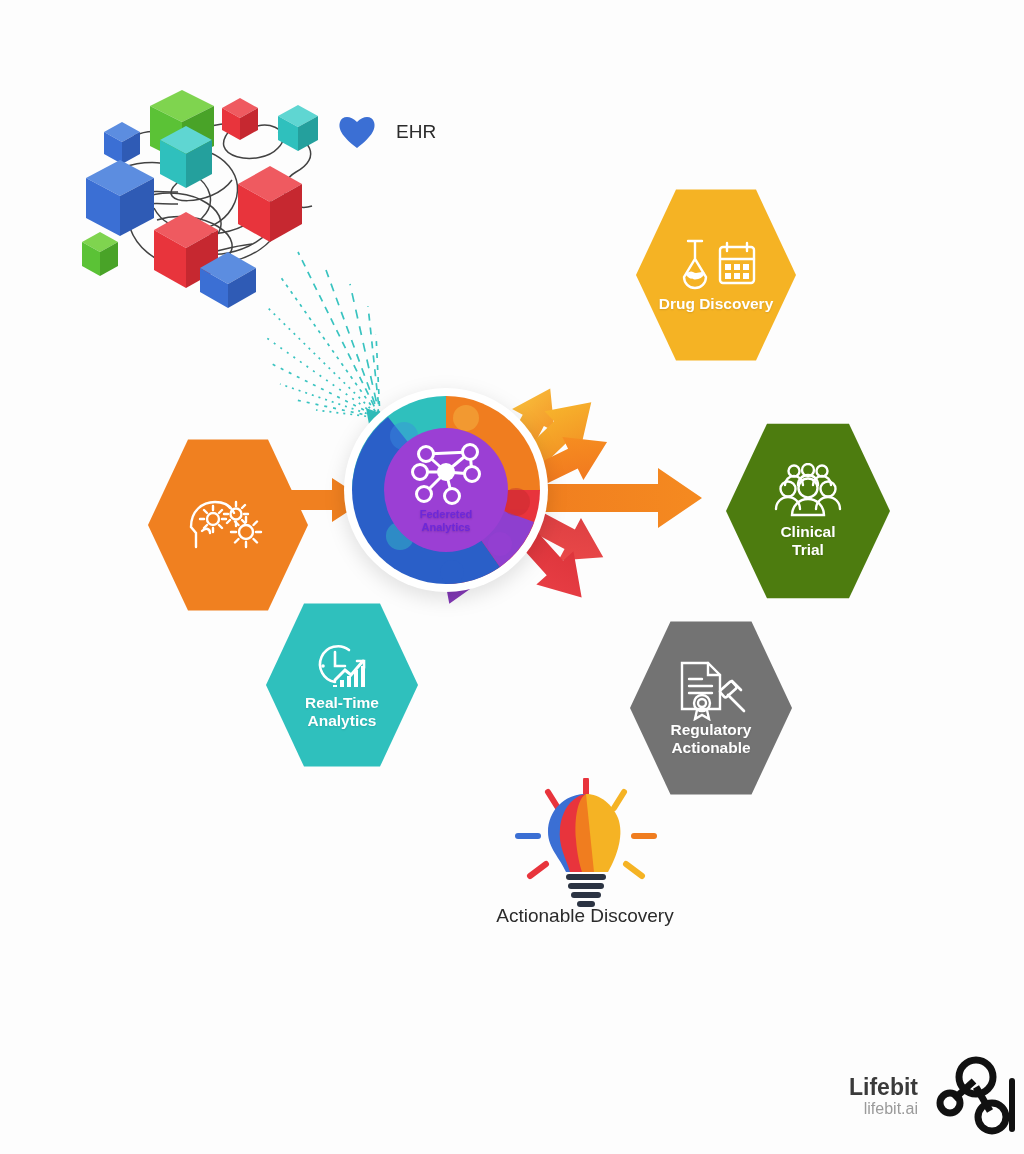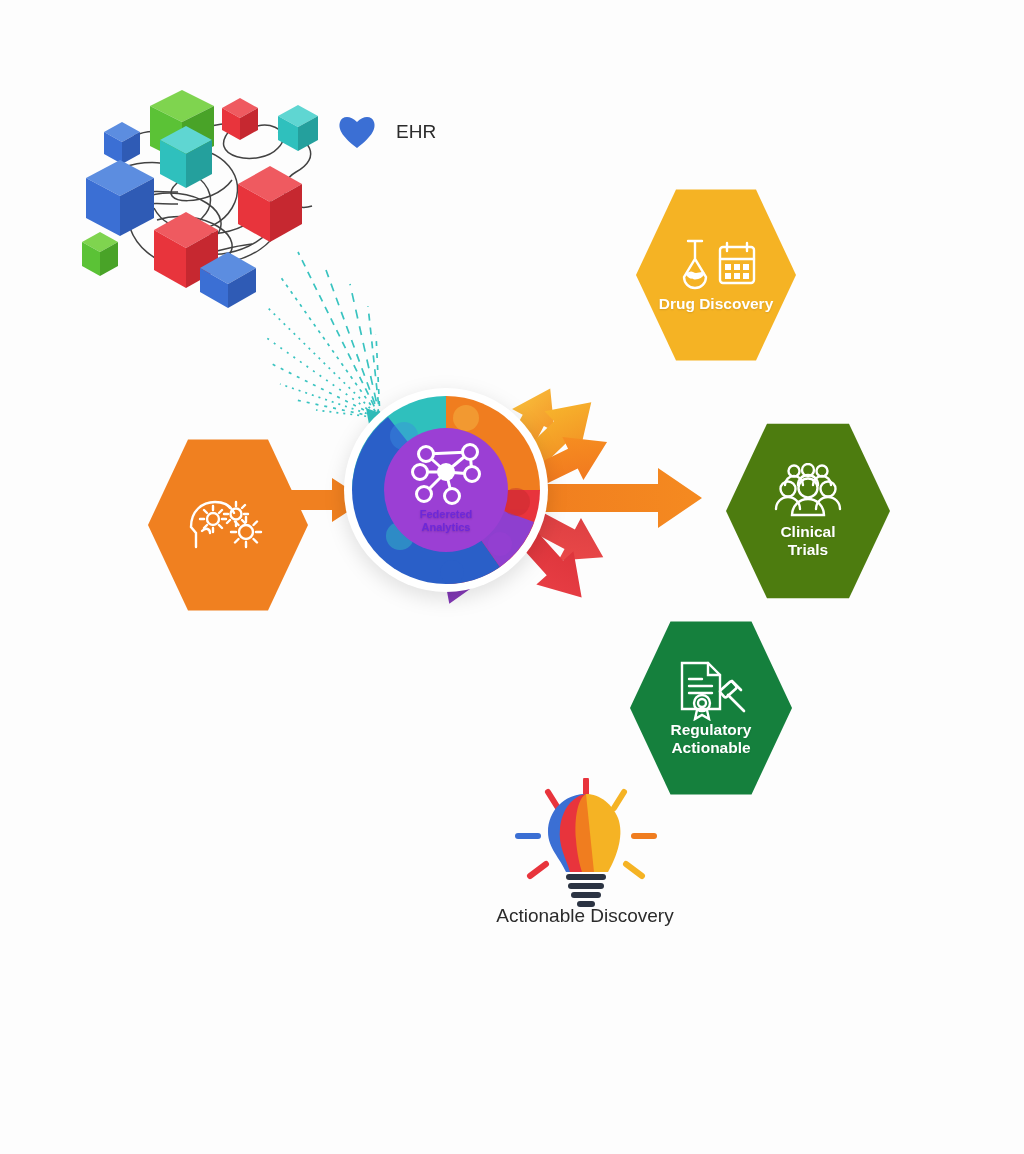--- a/index.html
+++ b/index.html
@@ -32,21 +32,21 @@
                   text-shadow: 0 1px 2px rgba(0,0,0,.12); }
 
   #hex-ai    { left: 148px; top: 436px; width: 160px; height: 178px; background:#f08020; }
   #hex-ai .hex-lbl { font-size: 15.5px; }
   #hex-rt    { left: 266px; top: 600px; width: 152px; height: 170px; background:#2fc0bd; }
   #hex-rt .hex-lbl { font-size: 15.5px; }
   #hex-drug  { left: 636px; top: 186px; width: 160px; height: 178px; background:#f5b324; }
   #hex-drug .hex-lbl { font-size: 15.5px; }
   #hex-ct    { left: 726px; top: 420px; width: 164px; height: 182px; background:#4d7c0f; }
   #hex-ct .hex-lbl { font-size: 15.5px; }
-  #hex-reg   { left: 630px; top: 618px; width: 162px; height: 180px; background:#15803d; }
+  #hex-reg   { left: 630px; top: 618px; width: 162px; height: 180px; background:#737373; }
   #hex-reg .hex-lbl { font-size: 15.5px; }
 
   
   #hub { left: 348px; top: 392px; width: 196px; height: 196px; }
   #hub-shadow { left: 342px; top: 392px; width: 208px; height: 208px;
                 border-radius: 50%; background: rgba(0,0,0,.10);
                 filter: blur(9px); }
   #hub-white { left: 344px; top: 388px; width: 204px; height: 204px;
                border-radius: 50%; background: #fff; }
   .hub-label { position: absolute; left: 0; right: 0; top: 116px;
@@ -256,20 +256,42 @@
         <circle cx="25" cy="22" r="6"></circle>
         <path d="M25 13 v-4 M25 31 v4 M34 22 h4 M12 22 h4 M31 16 l3-3 M19 28 l-3 3 M31 28 l3 3 M19 16 l-3-3"></path>
         <circle cx="48" cy="17" r="5.5"></circle>
         <path d="M48 9 v-4 M48 25 v4 M56 17 h4 M36 17 h4 M54 11 l3-3 M42 23 l-3 3 M54 23 l3 3 M42 11 l-3-3"></path>
         <circle cx="58" cy="35" r="7"></circle>
         <path d="M58 25 v-5 M58 45 v5 M68 35 h5 M43 35 h5 M65.5 28 l3.5-3.5 M50.5 42 l-3.5 3.5 M65.5 42 l3.5 3.5 M50.5 28 l-3.5-3.5"></path>
       </svg>
     </span>
   </div>
 
+  <div class="hex" id="hex-rt">
+    <span class="hex-ico">
+      <svg width="66" height="54" viewBox="0 0 66 54" fill="none" stroke="#fff" stroke-width="2.6" stroke-linecap="round">
+        <path d="M40 10 A 18 18 0 1 0 26 42"></path>
+        <path d="M26 12 v14 h10"></path>
+        <circle cx="14" cy="26" r="1.8" fill="#fff" stroke="none"></circle>
+        <path d="M26 40 L36 30 L42 35 L54 21" stroke-width="3"></path>
+        <path d="M48 21 h7 v7"></path>
+        <g stroke-width="4" stroke-linecap="butt">
+          <line x1="26" y1="47" x2="26" y2="45"></line>
+          <line x1="33" y1="47" x2="33" y2="40"></line>
+          <line x1="40" y1="47" x2="40" y2="36"></line>
+          <line x1="47" y1="47" x2="47" y2="30"></line>
+          <line x1="54" y1="47" x2="54" y2="26"></line>
+        </g>
+      </svg>
+    </span>
+    <span class="hex-lbl">
+      <span>Real-Time</span><br>
+      <span>Analytics</span>
+    </span>
+  </div>
 
   <div class="hex" id="hex-drug">
     <span class="hex-ico">
       <svg width="84" height="58" viewBox="0 0 84 58" fill="none" stroke="#fff" stroke-width="2.4" stroke-linecap="round">
         <path d="M14 4 h14 M21 4 v18 L10 40 a11 11 0 0 0 22 0 L21 22"></path>
         <path d="M11 36 a11 11 0 0 0 20 0 C 27 33, 23 38, 19 35 C 16 33, 13 37, 11 36 Z" fill="#fff" stroke="none"></path>
         <circle cx="18" cy="43" r="1.6" fill="#f5b324" stroke="none"></circle>
         <circle cx="25" cy="46" r="1.3" fill="#f5b324" stroke="none"></circle>
         <rect x="46" y="10" width="34" height="36" rx="3"></rect>
         <line x1="46" y1="22" x2="80" y2="22"></line>
@@ -301,21 +323,21 @@
         <circle cx="20" cy="26" r="7.5"></circle>
           <path d="M8 46 a12 12 0 0 1 24 0"></path>
         <circle cx="60" cy="26" r="7.5"></circle>
           <path d="M48 46 a12 12 0 0 1 24 0"></path>
         <circle cx="40" cy="25" r="9.5"></circle>
           <path d="M24 52 a16 16 0 0 1 32 0 Z"></path>
       </svg>
     </span>
     <span class="hex-lbl">
       <span>Clinical</span><br>
-      <span>Trials</span>
+      <span>Trial</span>
     </span>
   </div>
 
   <div class="hex" id="hex-reg">
     <span class="hex-ico">
       <svg width="82" height="62" viewBox="0 0 82 62" fill="none" stroke="#fff" stroke-width="2.4" stroke-linecap="round">
         <path d="M12 4 h26 l12 12 v34 H12 Z"></path>
         <path d="M38 4 v12 h12"></path>
         <line x1="19" y1="20" x2="32" y2="20"></line>
         <line x1="19" y1="27" x2="42" y2="27"></line>
@@ -411,14 +433,32 @@
     <g fill="#2b3342">
       <rect x="58" y="96" width="40" height="6" rx="3"></rect>
       <rect x="60" y="105" width="36" height="6" rx="3"></rect>
       <rect x="63" y="114" width="30" height="6" rx="3"></rect>
       <rect x="69" y="123" width="18" height="6" rx="3"></rect>
     </g>
   </svg>
 
   <div class="abs" id="bulb-cap">Actionable Discovery</div>
 
+  <div class="abs" id="logo">
+    <div id="logo-text">
+      <div id="logo-name">Lifebit</div>
+      <div id="logo-url">lifebit.ai</div>
+    </div>
+    <span style="margin-left:14px;">
+      <svg width="84" height="80" viewBox="0 0 84 80" fill="none" stroke="#111">
+        <g stroke-width="7">
+          <line x1="22" y1="44" x2="42" y2="26"></line>
+          <line x1="44" y1="32" x2="58" y2="56"></line>
+          <circle cx="44" cy="22" r="17"></circle>
+          <circle cx="18" cy="48" r="10"></circle>
+          <circle cx="60" cy="62" r="14"></circle>
+          <line x1="80" y1="26" x2="80" y2="74" stroke-width="6" stroke-linecap="round"></line>
+        </g>
+      </svg>
+    </span>
+  </div>
 
 </div>
 
 </body></html>

